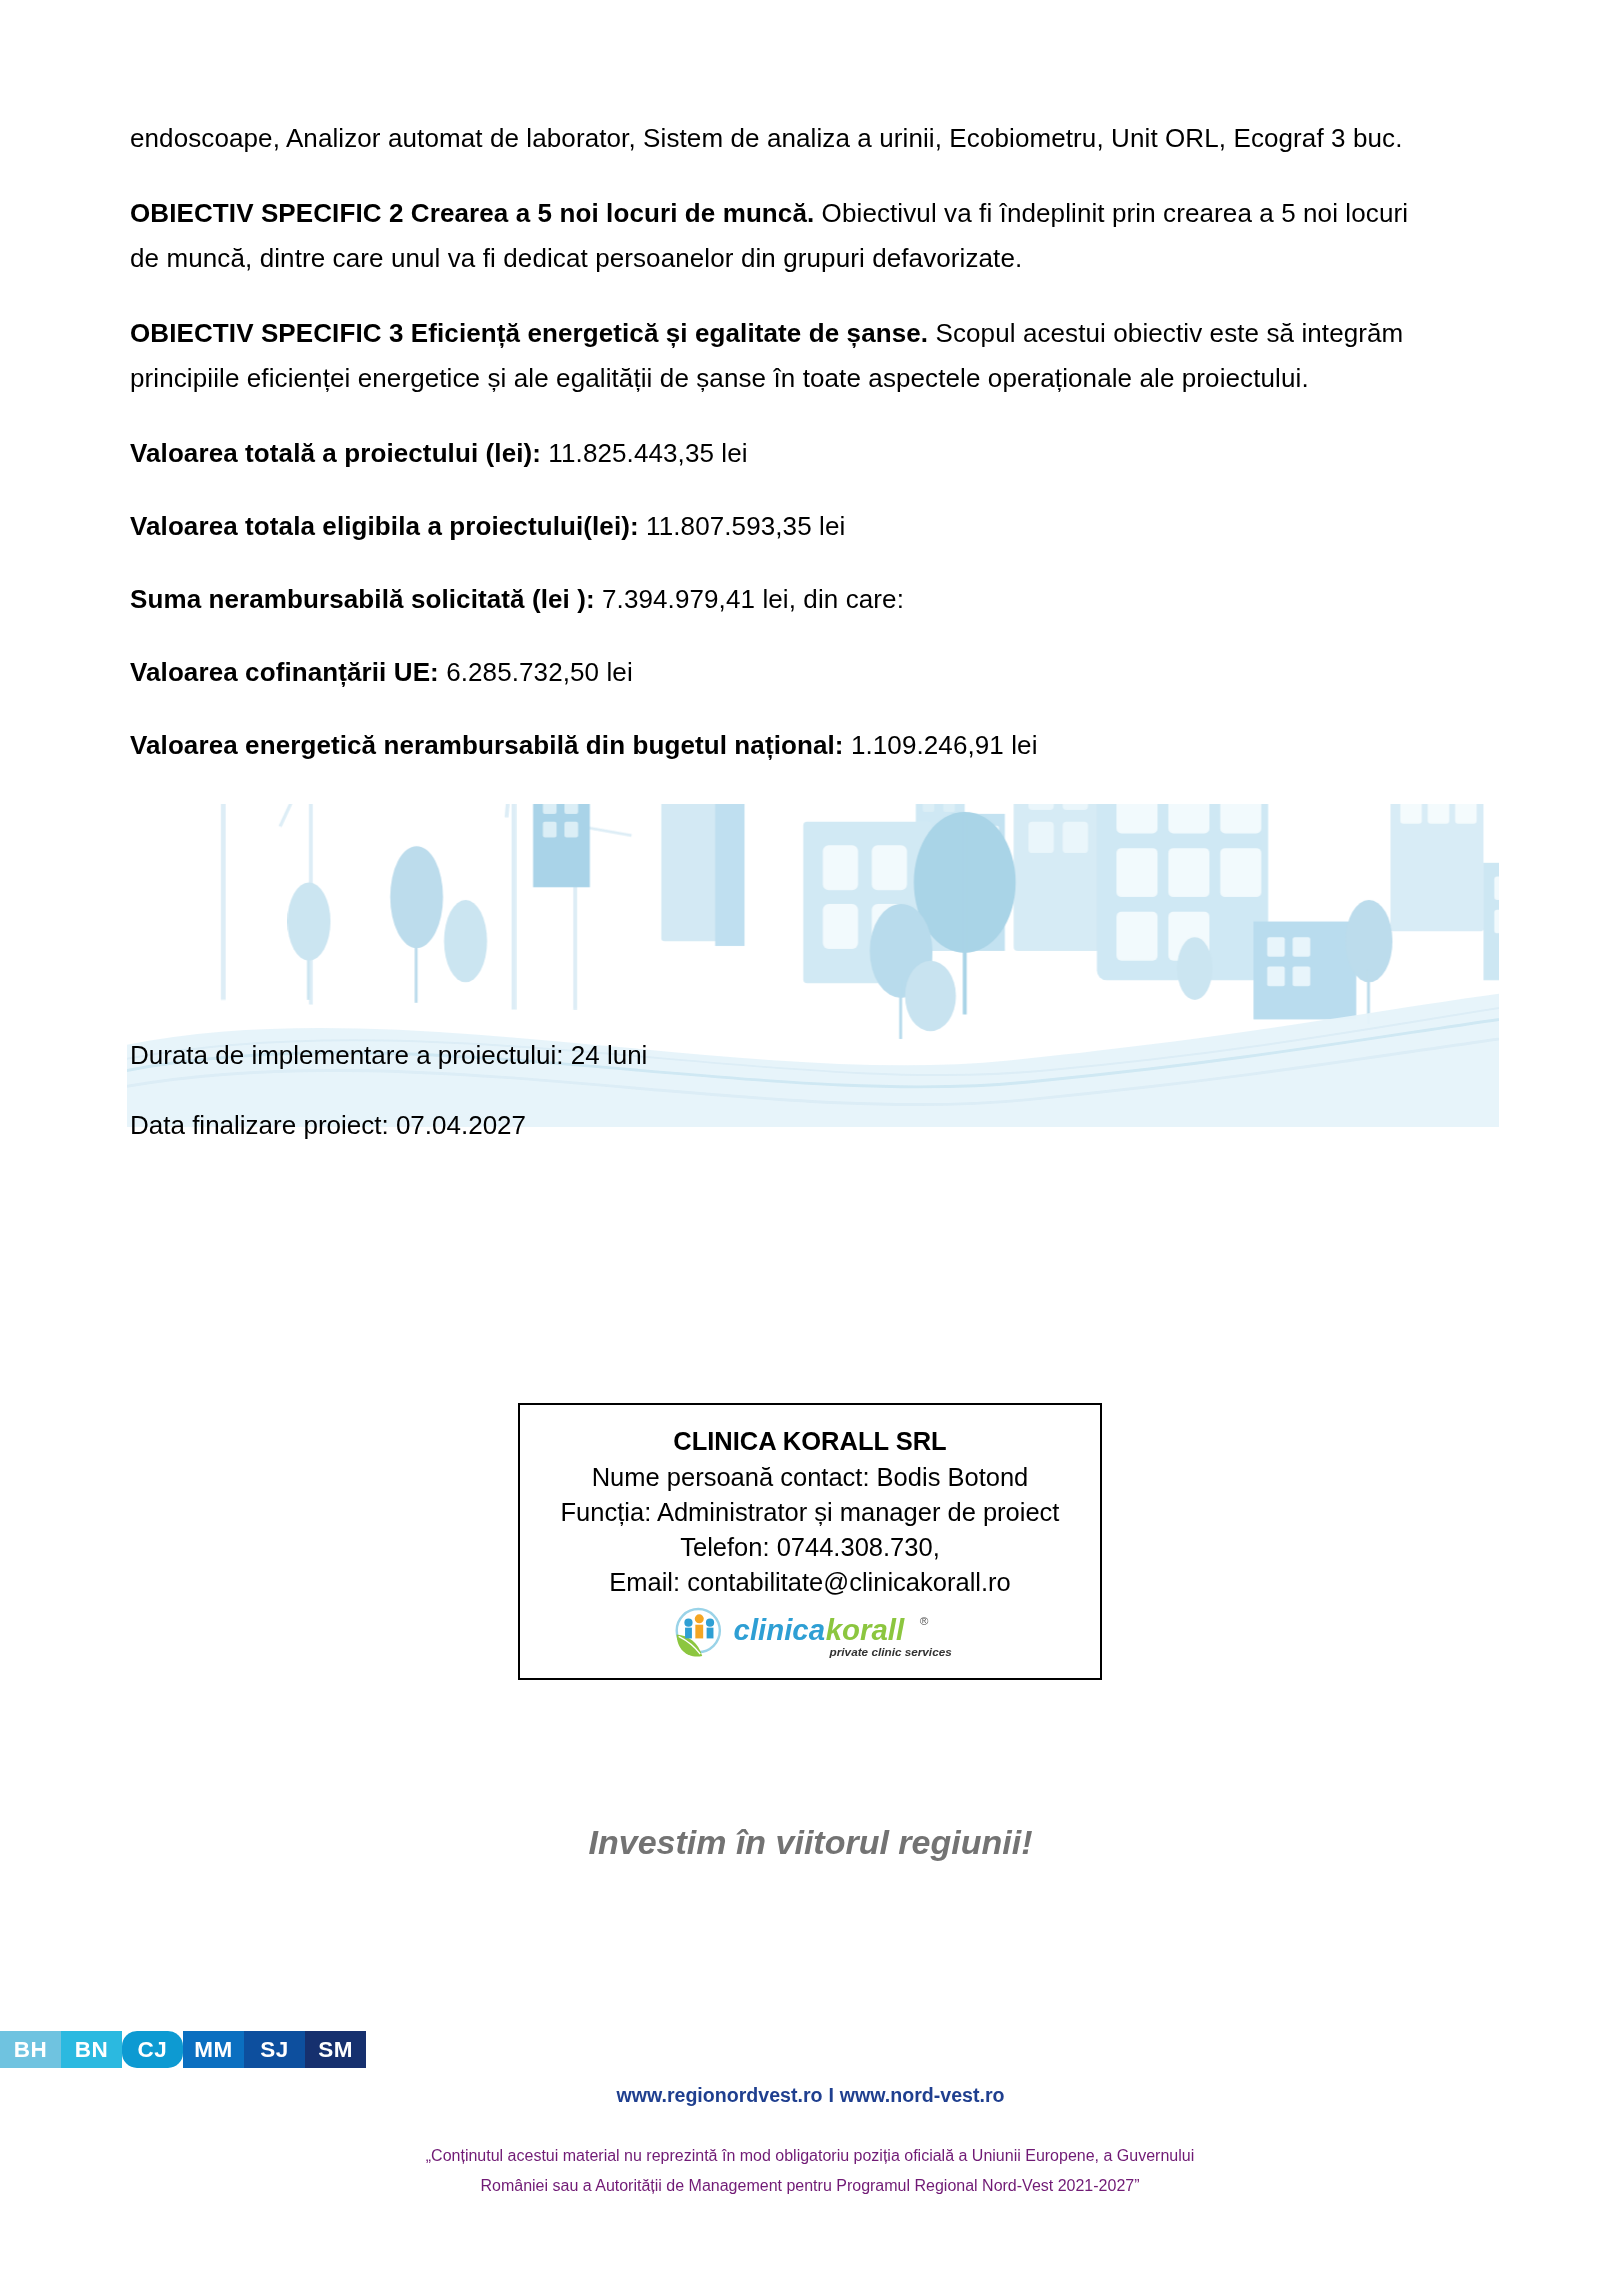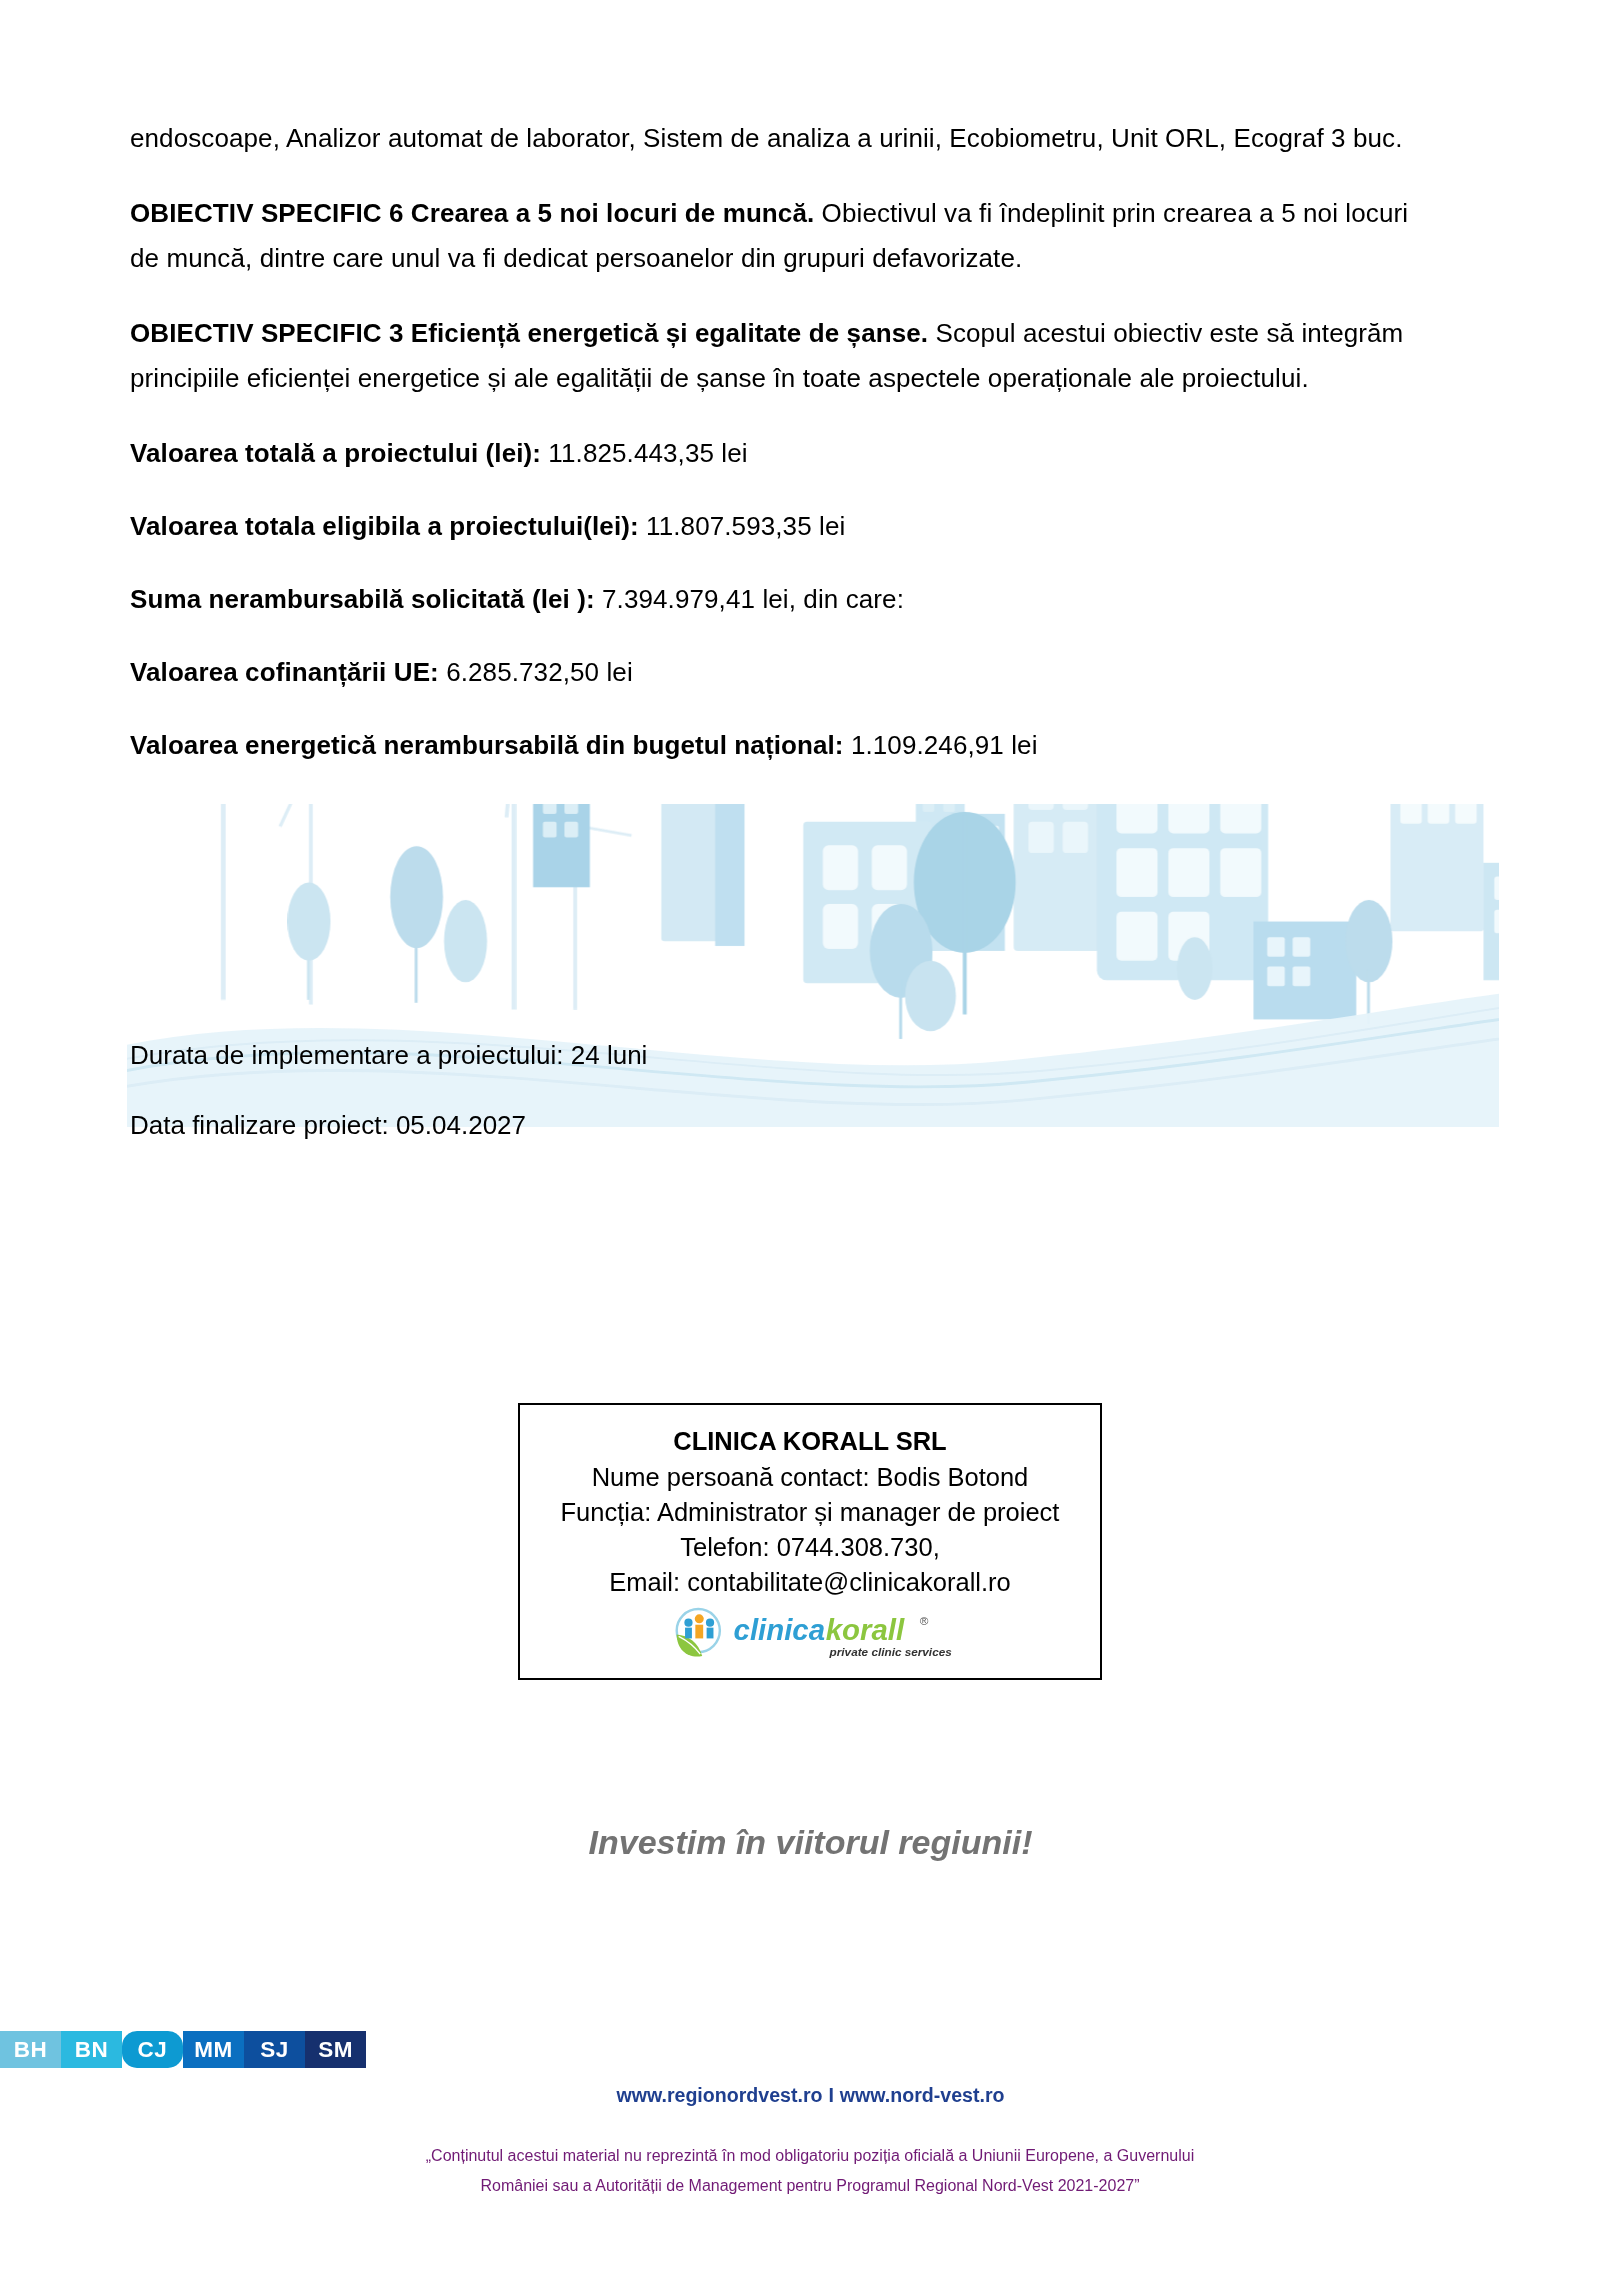--- a/index.html
+++ b/index.html
@@ -355,21 +355,21 @@
     </svg>
   </div>
 
   <div class="content">
 
     <p class="para">
       <span>endoscoape, Analizor automat de laborator, Sistem de analiza a urinii, Ecobiometru, Unit ORL, Ecograf 3 buc.</span>
     </p>
 
     <p class="para">
-      <b class="lead">OBIECTIV SPECIFIC 6 Crearea a 5 noi locuri de muncă.</b><span> Obiectivul va fi îndeplinit prin crearea a 5 noi locuri de muncă, dintre care unul va fi dedicat persoanelor din grupuri defavorizate.</span>
+      <b class="lead">OBIECTIV SPECIFIC 2 Crearea a 5 noi locuri de muncă.</b><span> Obiectivul va fi îndeplinit prin crearea a 5 noi locuri de muncă, dintre care unul va fi dedicat persoanelor din grupuri defavorizate.</span>
     </p>
 
     <p class="para">
       <b class="lead">OBIECTIV SPECIFIC 3 Eficiență energetică și egalitate de șanse.</b><span> Scopul acestui obiectiv este să integrăm principiile eficienței energetice și ale egalității de șanse în toate aspectele operaționale ale proiectului.</span>
     </p>
 
     <p class="para tight">
       <b class="lead">Valoarea totală a proiectului (lei):</b><span> 11.825.443,35 lei</span>
     </p>
 
@@ -385,21 +385,21 @@
       <b class="lead">Valoarea cofinanțării UE:</b><span> 6.285.732,50 lei</span>
     </p>
 
     <p class="para tight">
       <b class="lead">Valoarea energetică nerambursabilă din bugetul național:</b><span> 1.109.246,91 lei</span>
     </p>
   </div>
 
   <div class="dates">
     <p>Durata de implementare a proiectului: 24 luni</p>
-    <p>Data finalizare proiect: 05.04.2027</p>
+    <p>Data finalizare proiect: 07.04.2027</p>
   </div>
 
   <div class="contact-box">
     <div class="cb-title">CLINICA KORALL SRL</div>
     <div class="cb-line">Nume persoană contact: Bodis Botond</div>
     <div class="cb-line">Funcția: Administrator și manager de proiect</div>
     <div class="cb-line">Telefon: 0744.308.730,</div>
     <div class="cb-line">Email: contabilitate@clinicakorall.ro</div>
 
     <div class="logo-wrap">

